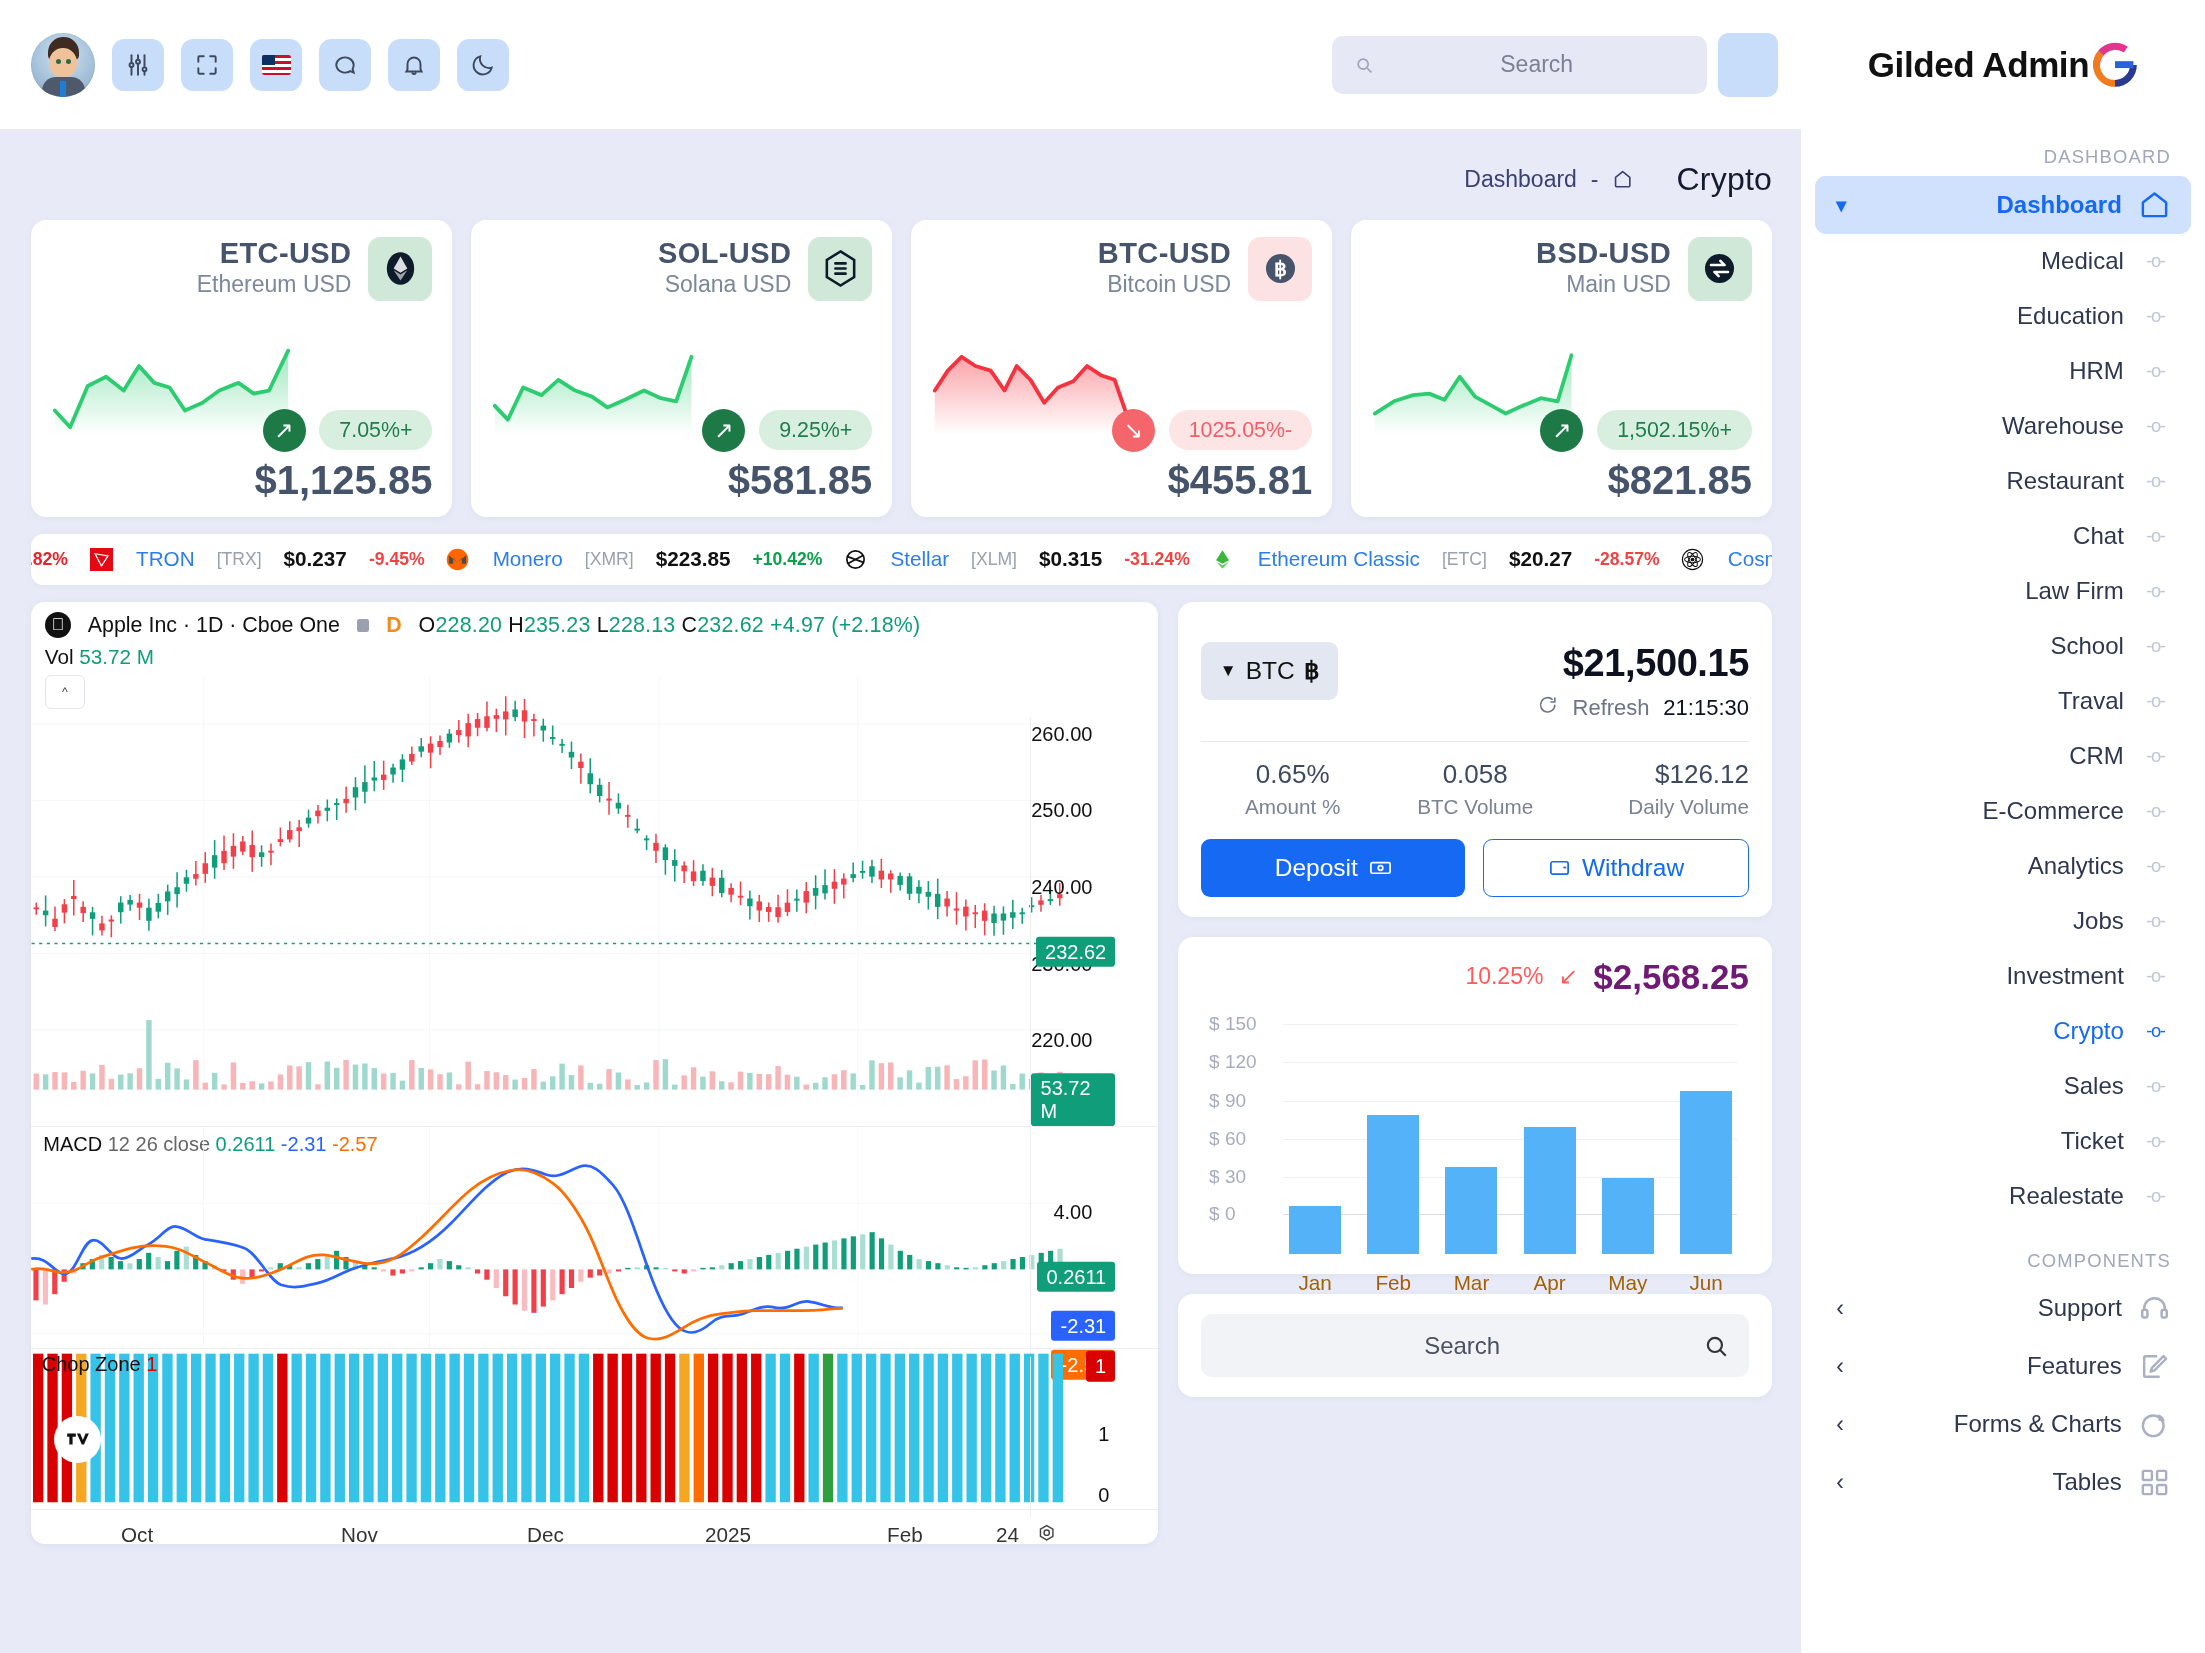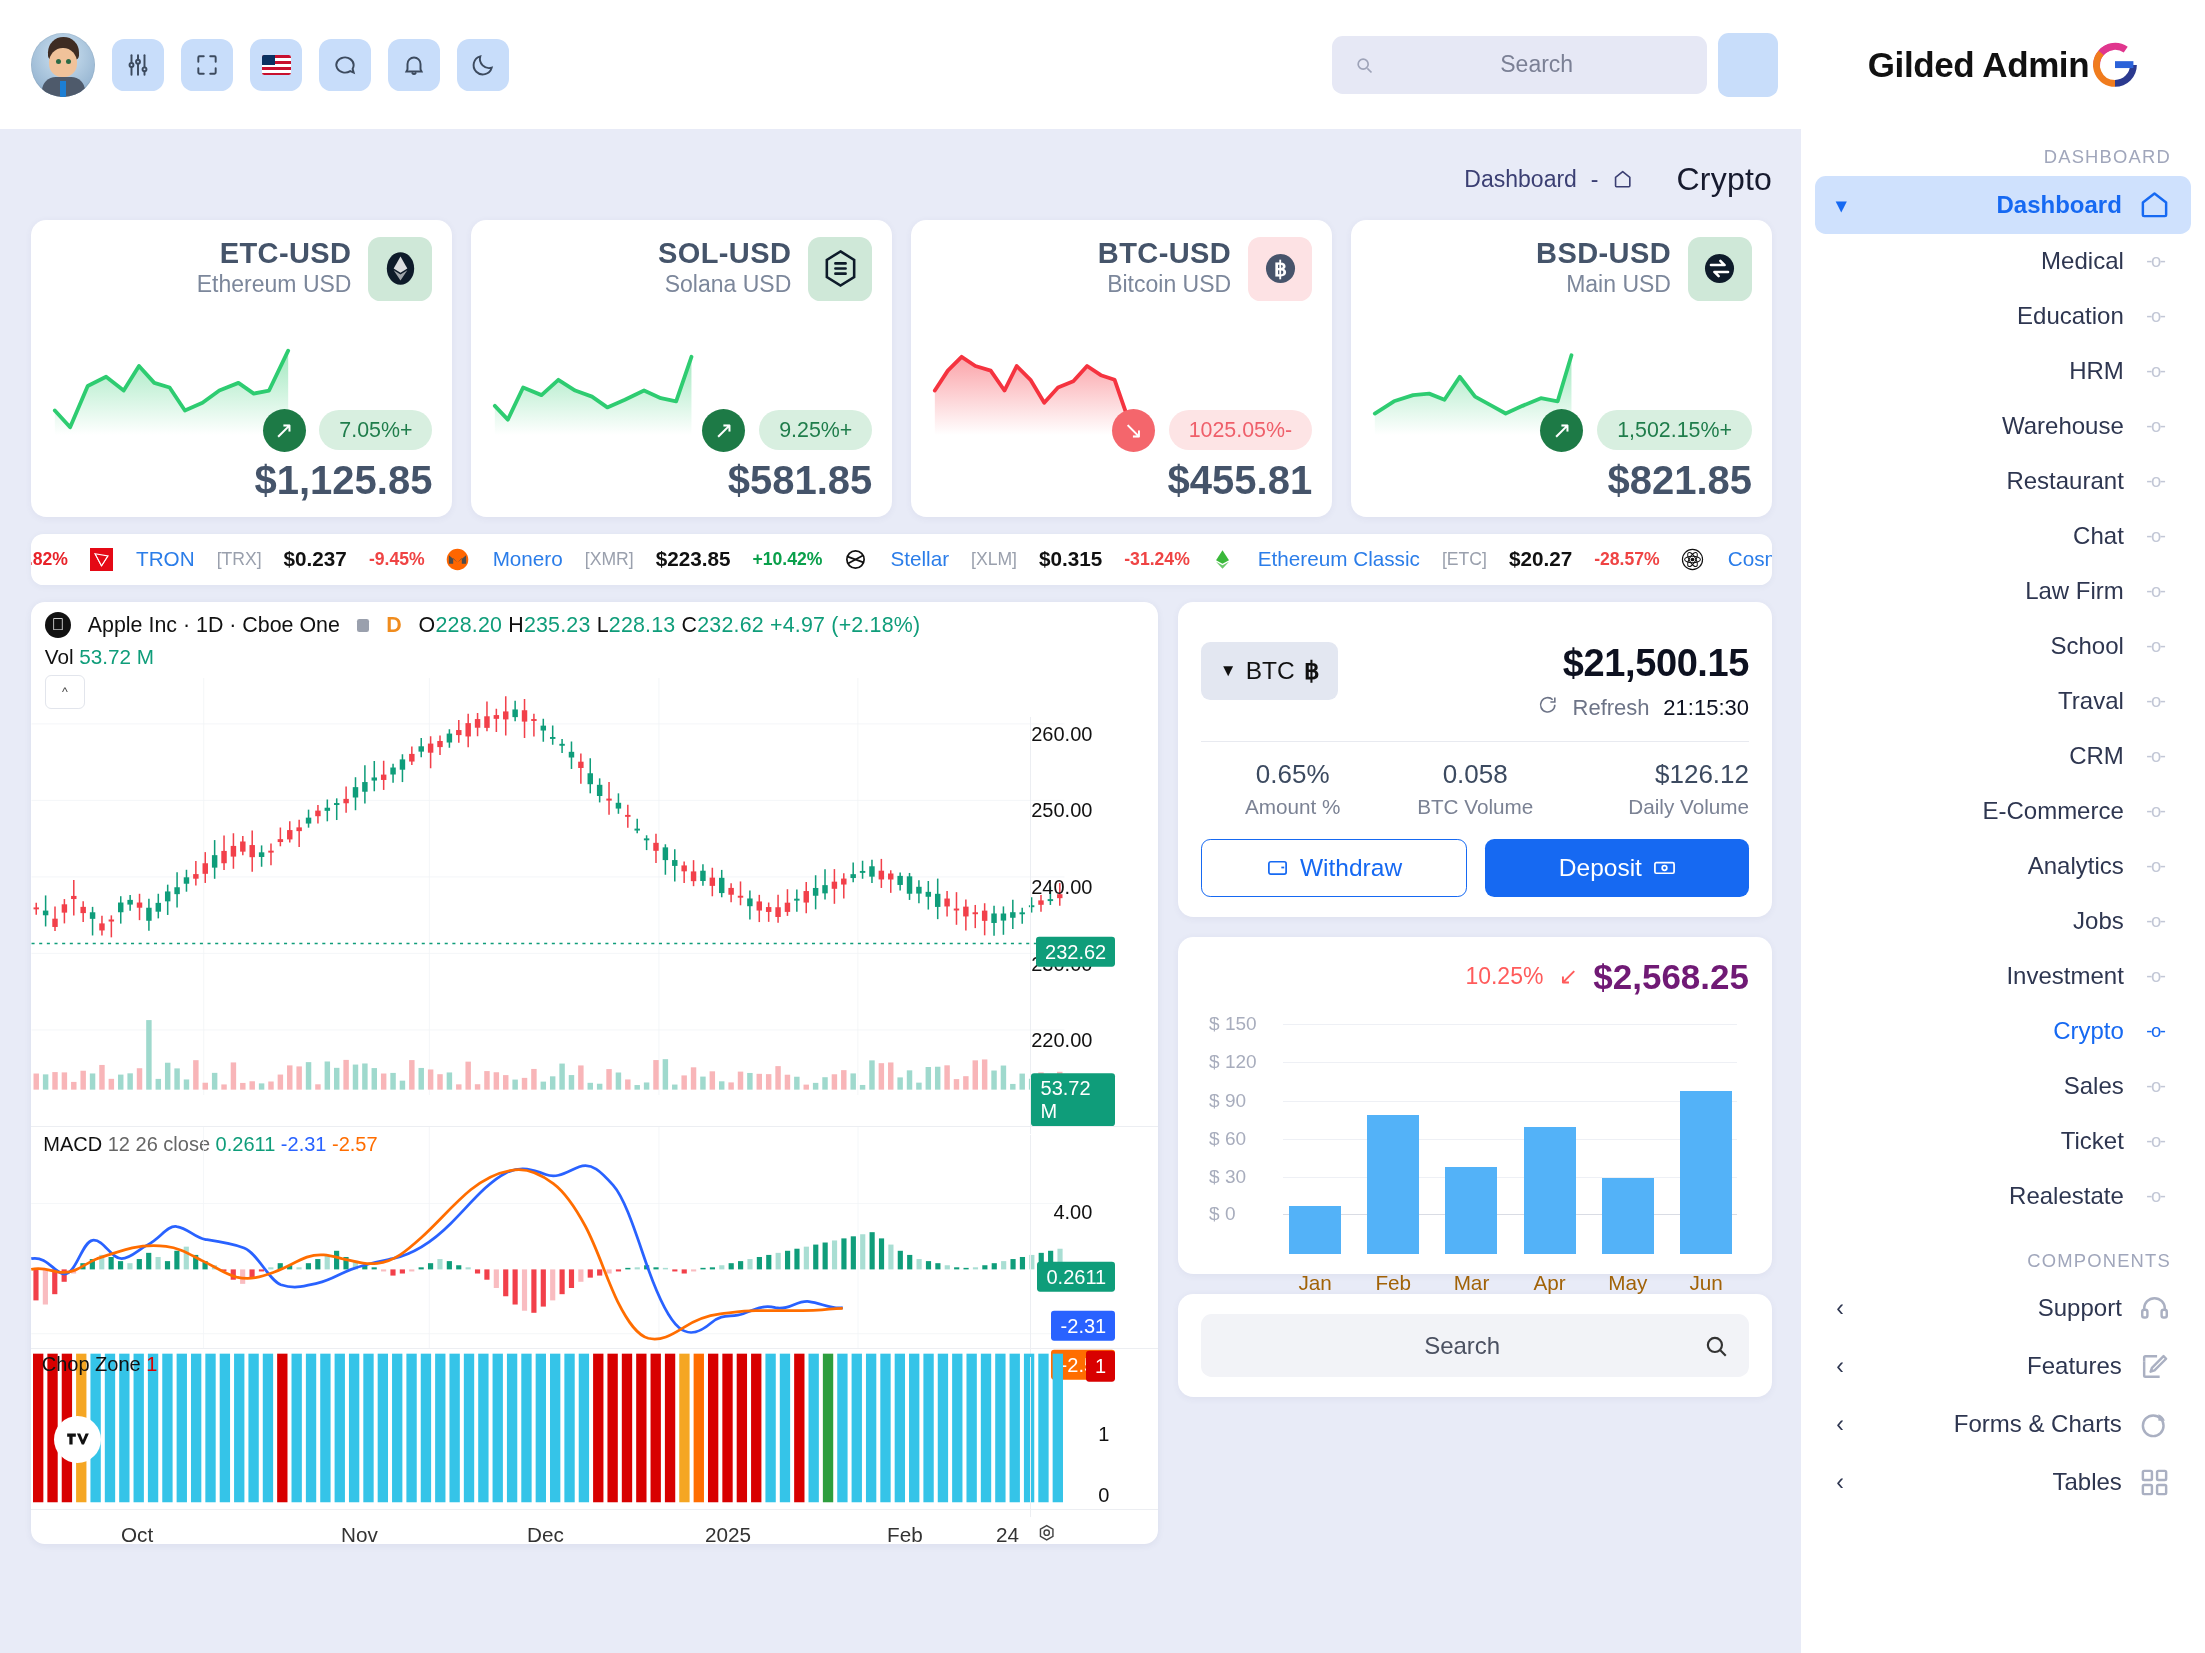--- a/index.html
+++ b/index.html
@@ -1160,33 +1160,33 @@
               <div class="stat">
                 <div class="v">0.058</div>
                 <div class="l">BTC Volume</div>
               </div>
               <div class="stat">
                 <div class="v">$126.12</div>
                 <div class="l">Daily Volume</div>
               </div>
             </div>
             <div class="btns">
+              <div class="btn fill">
+                <span>Deposit</span>
+                <svg viewBox="0 0 24 24" width="23" height="23" fill="none" stroke="#fff" stroke-width="1.8">
+                  <rect x="2" y="7" width="20" height="11" rx="1.5"></rect>
+                    <circle cx="12" cy="12.5" r="2.4"></circle>
+                  </svg>
+              </div>
               <div class="btn out">
                 <svg viewBox="0 0 24 24" width="23" height="23" fill="none" stroke="#1669f2" stroke-width="1.8">
                   <rect x="3" y="6" width="18" height="13" rx="2"></rect>
                     <path d="M16 12h3"></path>
                   </svg>
                 <span>Withdraw</span>
-              </div>
-              <div class="btn fill">
-                <span>Deposit</span>
-                <svg viewBox="0 0 24 24" width="23" height="23" fill="none" stroke="#fff" stroke-width="1.8">
-                  <rect x="2" y="7" width="20" height="11" rx="1.5"></rect>
-                    <circle cx="12" cy="12.5" r="2.4"></circle>
-                  </svg>
               </div>
             </div>
           </div>
 
           <div class="rcard barcard">
             <div class="topline">
               <span class="pctd">10.25%</span>
               <span class="pctd">↙</span>
               <span class="amt">$2,568.25</span>
             </div>

